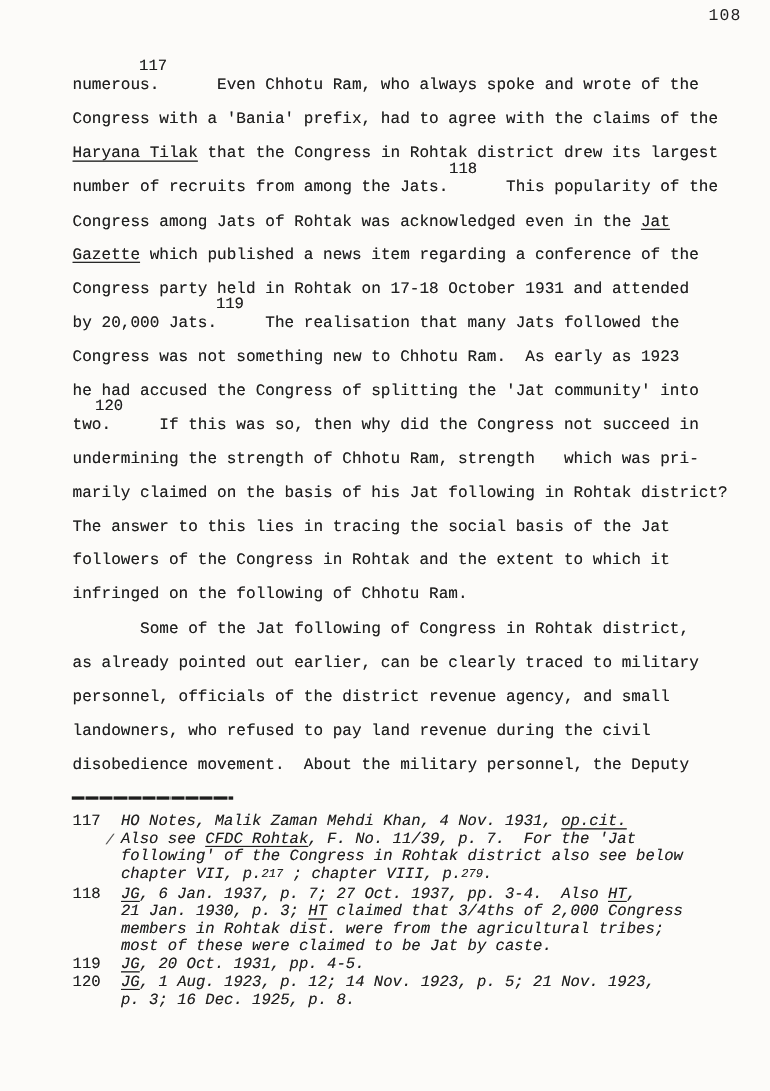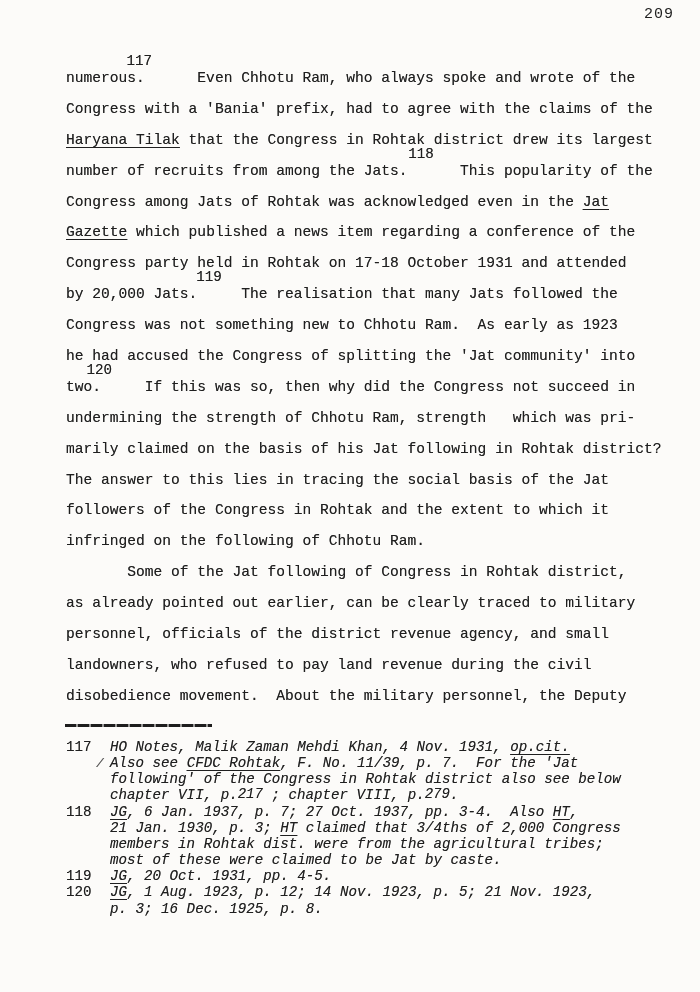--- a/index.html
+++ b/index.html
@@ -18,21 +18,21 @@
     position:absolute;left:66px;top:63px;width:616px;
     font-size:14.6px;line-height:30.9px;white-space:pre;
     text-shadow:0 0 .4px rgba(20,20,20,.55);
   }
   .line{position:relative;height:30.9px;}
   .sup{
     position:absolute;top:-9px;line-height:14px;
     font-size:14.2px;white-space:pre;
   }
   .u{text-decoration:underline;text-underline-offset:3px;text-decoration-thickness:1.4px;margin-top:35px;}
-  .sm{font-size:14px;position:relative;top:-1px;letter-spacing:0;}
+  .sm{font-size:11px;position:relative;top:-1px;letter-spacing:0;}
   .fn-rule{
     position:absolute;left:65px;top:724px;width:147px;height:3px;
     background:repeating-linear-gradient(90deg,#1d1d1d 0 11px,rgba(29,29,29,.45) 11px 13px);
   }
   .footnotes{
     position:absolute;left:66px;top:739px;width:620px;
     font-size:14.2px;line-height:16.15px;white-space:pre;
     text-shadow:0 0 .4px rgba(20,20,20,.5);
   }
   .fn{display:flex;align-items:flex-start;}
@@ -41,17 +41,17 @@
   .fn-line{position:relative;}
   .pre-mark{
     position:absolute;left:-14px;top:1px;opacity:.75;
     font-size:13px;
   }
 </style>
 </head>
 <body>
 
 <div class="page">
-  <div class="page-number">209</div>
+  <div class="page-number">108</div>
   <div class="body-text"><div class="line"><span class="sup" style="left: 7.1ch;">117</span><span>numerous.      Even Chhotu Ram, who always spoke and wrote of the</span></div><div class="line"><span>Congress with a 'Bania' prefix, had to agree with the claims of the</span></div><div class="line"><span class="u">Haryana Tilak</span><span> that the Congress in Rohtak district drew its largest</span></div><div class="line"><span class="sup" style="left: 40.2ch;">118</span><span>number of recruits from among the Jats.      This popularity of the</span></div><div class="line"><span>Congress among Jats of Rohtak was acknowledged even in the </span><span class="u">Jat</span></div><div class="line"><span class="u">Gazette</span><span> which published a news item regarding a conference of the</span></div><div class="line"><span>Congress party held in Rohtak on 17-18 October 1931 and attended</span></div><div class="line"><span class="sup" style="left: 15.3ch;">119</span><span>by 20,000 Jats.     The realisation that many Jats followed the</span></div><div class="line"><span>Congress was not something new to Chhotu Ram.  As early as 1923</span></div><div class="line"><span>he had accused the Congress of splitting the 'Jat community' into</span></div><div class="line"><span class="sup" style="left: 2.4ch;">120</span><span>two.     If this was so, then why did the Congress not succeed in</span></div><div class="line"><span>undermining the strength of Chhotu Ram, strength   which was pri-</span></div><div class="line"><span>marily claimed on the basis of his Jat following in Rohtak district?</span></div><div class="line"><span>The answer to this lies in tracing the social basis of the Jat</span></div><div class="line"><span>followers of the Congress in Rohtak and the extent to which it</span></div><div class="line"><span>infringed on the following of Chhotu Ram.</span></div><div class="line"><span>       Some of the Jat following of Congress in Rohtak district,</span></div><div class="line"><span>as already pointed out earlier, can be clearly traced to military</span></div><div class="line"><span>personnel, officials of the district revenue agency, and small</span></div><div class="line"><span>landowners, who refused to pay land revenue during the civil</span></div><div class="line"><span>disobedience movement.  About the military personnel, the Deputy</span></div></div>
   <div class="fn-rule"></div>
   <div class="footnotes"><div class="fn"><div class="fn-num">117</div><div class="fn-lines"><div class="fn-line"><span>HO Notes, Malik Zaman Mehdi Khan, 4 Nov. 1931, </span><span class="u">op.cit.</span></div><div class="fn-line"><span class="pre-mark">/</span><span>Also see </span><span class="u">CFDC Rohtak</span><span>, F. No. 11/39, p. 7.  For the 'Jat</span></div><div class="fn-line"><span>following' of the Congress in Rohtak district also see below</span></div><div class="fn-line"><span>chapter VII, p.</span><span class="sm">217</span><span> ; chapter VIII, p.</span><span class="sm">279</span><span>.</span></div></div></div><div class="fn"><div class="fn-num">118</div><div class="fn-lines"><div class="fn-line"><span class="u">JG</span><span>, 6 Jan. 1937, p. 7; 27 Oct. 1937, pp. 3-4.  Also </span><span class="u">HT</span><span>,</span></div><div class="fn-line"><span>21 Jan. 1930, p. 3; </span><span class="u">HT</span><span> claimed that 3/4ths of 2,000 Congress</span></div><div class="fn-line"><span>members in Rohtak dist. were from the agricultural tribes;</span></div><div class="fn-line"><span>most of these were claimed to be Jat by caste.</span></div></div></div><div class="fn"><div class="fn-num">119</div><div class="fn-lines"><div class="fn-line"><span class="u">JG</span><span>, 20 Oct. 1931, pp. 4-5.</span></div></div></div><div class="fn"><div class="fn-num">120</div><div class="fn-lines"><div class="fn-line"><span class="u">JG</span><span>, 1 Aug. 1923, p. 12; 14 Nov. 1923, p. 5; 21 Nov. 1923,</span></div><div class="fn-line"><span>p. 3; 16 Dec. 1925, p. 8.</span></div></div></div></div>
 </div>
 
 </body></html>

